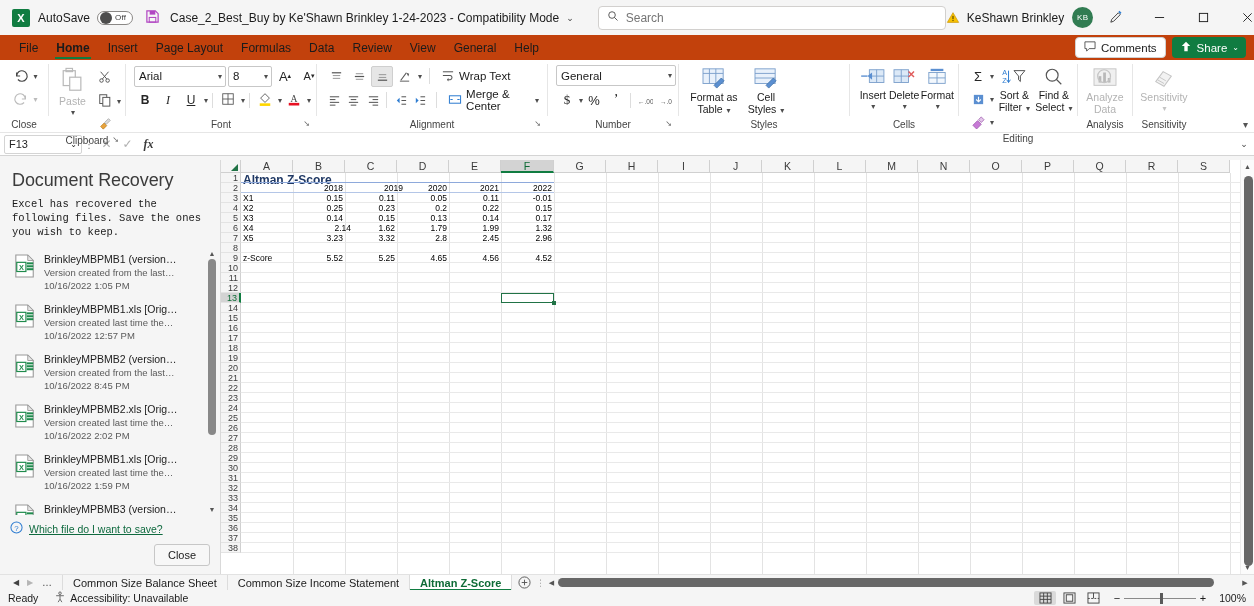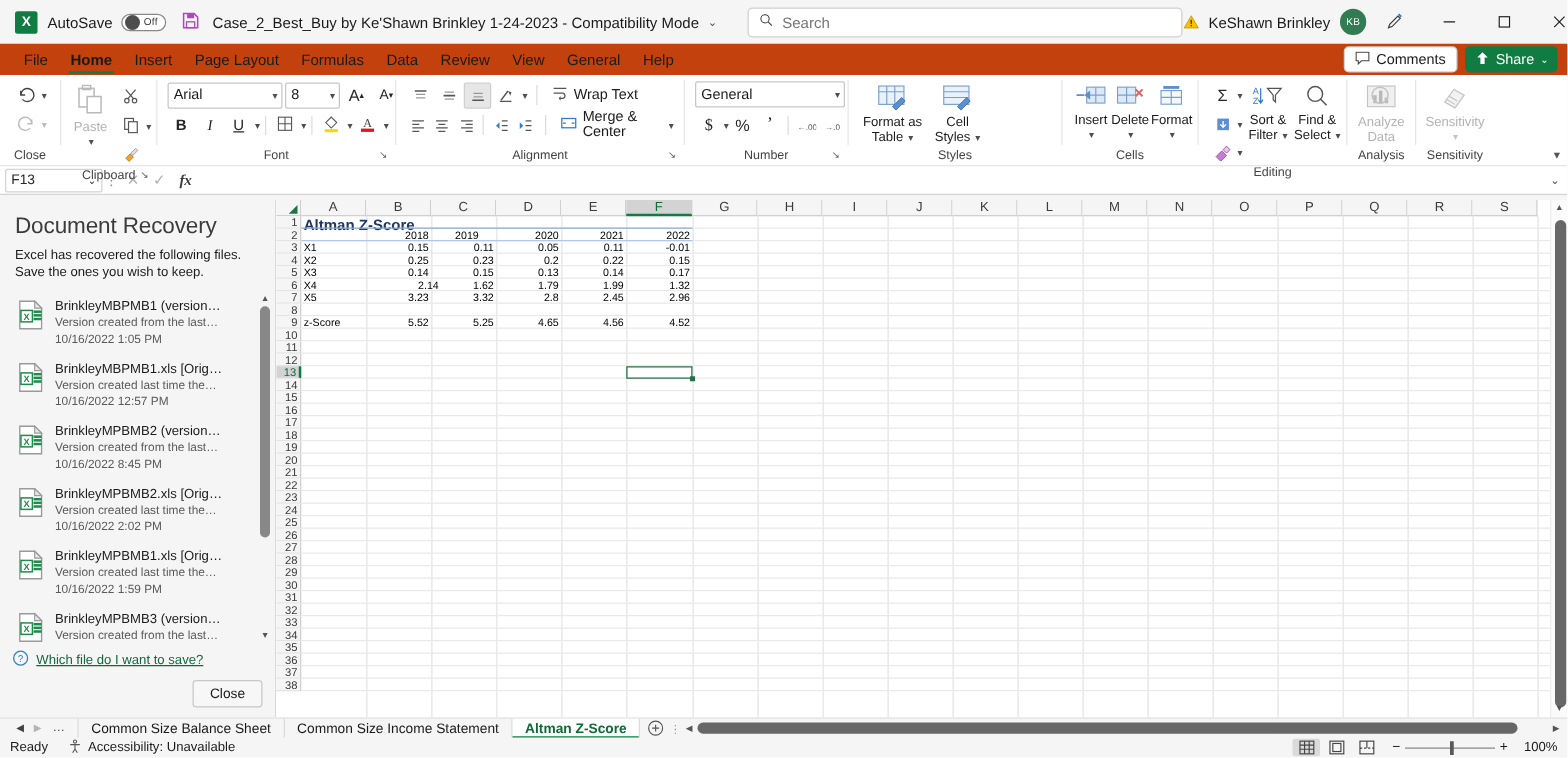--- a/index.html
+++ b/index.html
@@ -76,21 +76,21 @@
   .fb-fx { width:21px; text-align:center; color:#3b3b3b; font-size:12px; font-style:italic; font-family:"Liberation Serif",serif; font-weight:bold;}
   .fb-input { flex:1; height:19px; border:1px solid transparent; font-size:11.5px; padding-left:5px; display:flex; align-items:center;}
   .fb-chev { width:20px; text-align:center; font-size:9px; color:#444; }
 
   
   .main { position:absolute; top:160px; left:0; right:0; bottom:32px; display:flex; background:#fff;}
 
   
   .drpane { width:221px; background:#f5f5f5; border-right:1px solid #d9d9d9; position:relative; display:flex; flex-direction:column;}
   .dr-title { font-size:18px; color:#3b3b3b; font-weight:normal; padding:10px 12px 6px; letter-spacing:-.1px;}
-  .dr-sub { font-size:10.5px; color:#1b1b1b; padding:0 12px 8px; line-height:14px; }
+  .dr-sub { font-size:10.5px; color:#1b1b1b; padding:0 12px 8px; line-height:14px;font-family:Liberation Mono, monospace; }
   .dr-list { flex:1; overflow:hidden; position:relative; padding-right:14px;}
   .dr-item { display:flex; gap:8px; padding:5px 4px 5px 14px; align-items:flex-start; }
   .dr-ico { flex:none; margin-top:2px; }
   .dr-meta { min-width:0; }
   .dr-name { font-size:10.5px; color:#1b1b1b; white-space:nowrap; overflow:hidden; text-overflow:ellipsis; line-height:14px;}
   .dr-desc { font-size:9.5px; color:#5a5a5a; white-space:nowrap; overflow:hidden; text-overflow:ellipsis; line-height:13px;}
   .dr-date { font-size:9.5px; color:#5a5a5a; line-height:13px;}
   .dr-scroll { position:absolute; right:2px; top:0; bottom:0; width:12px; }
   .dr-sc-up, .dr-sc-dn { height:12px; display:flex; align-items:center; justify-content:center; font-size:7px; color:#555;}
   .dr-sc-track { position:absolute; top:12px; bottom:12px; left:2px; width:8px; }
@@ -975,21 +975,21 @@
           <div class="gline-h" style="top:309px"></div>
           <div class="gline-h" style="top:319px"></div>
           <div class="gline-h" style="top:329px"></div>
           <div class="gline-h" style="top:339px"></div>
           <div class="gline-h" style="top:349px"></div>
           <div class="gline-h" style="top:359px"></div>
           <div class="gline-h" style="top:369px"></div>
           <div class="gline-h" style="top:379px"></div>
           <div class="cell title" style="left:0px; top:0px; width:300px;height:13px;">Altman Z-Score</div>
           <div class="cell num" style="left:52px; top:10px; width:52px;">2018</div>
-          <div class="cell num" style="left:92px; top:10px; width:52px;">2019</div>
+          <div class="cell num" style="left:112px; top:10px; width:52px;">2019</div>
           <div class="cell num" style="left:156px; top:10px; width:52px;">2020</div>
           <div class="cell num" style="left:208px; top:10px; width:52px;">2021</div>
           <div class="cell num" style="left:260px; top:10px; width:53px;">2022</div>
           <div class="cell " style="left:0px; top:20px; width:52px;">X1</div>
           <div class="cell num" style="left:52px; top:20px; width:52px;">0.15</div>
           <div class="cell num" style="left:104px; top:20px; width:52px;">0.11</div>
           <div class="cell num" style="left:156px; top:20px; width:52px;">0.05</div>
           <div class="cell num" style="left:208px; top:20px; width:52px;">0.11</div>
           <div class="cell num" style="left:260px; top:20px; width:53px;">-0.01</div>
           <div class="cell " style="left:0px; top:30px; width:52px;">X2</div>

